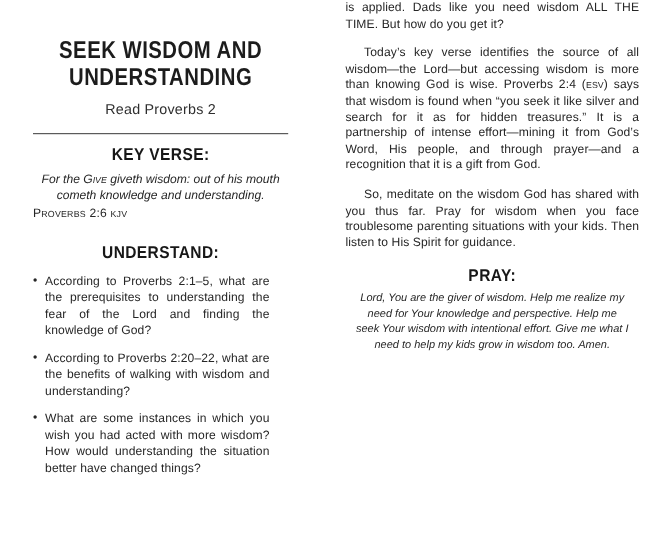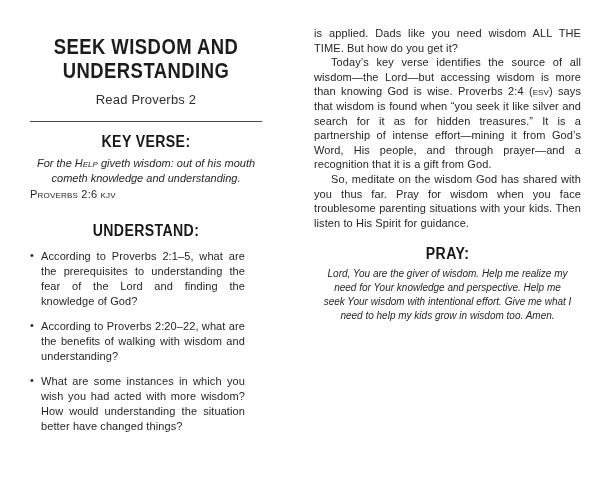--- a/index.html
+++ b/index.html
@@ -102,22 +102,22 @@
   .body-just {
     margin: 0;
     text-align: justify;
     font-size: 11px;
     line-height: 15px;
     letter-spacing: 0.1px;
     color: #262626;
   }
   .apply-text { margin-top: 9px; line-height: 15.5px; }
 
-  .rp-first { margin-top: 26px; line-height: 14.6px; }
-  .rp-para  { line-height: 14.6px; text-indent: 17px; }
+  .rp-first { line-height: 14.6px; }
+  .rp-para  { line-height: 14.6px; text-indent: 17px; margin-top: 12px; }
 
   .prayer {
     margin: 6px auto 0 auto;
     width: 250px;
     text-align: center;
     font-style: italic;
     font-size: 10px;
     line-height: 14px;
     color: #262626;
   }
@@ -141,21 +141,21 @@
     <h1 class="book-title">
       <span>SEEK WISDOM AND</span>
       <span>UNDERSTANDING</span>
     </h1>
 
     <div class="subtitle">Read Proverbs 2</div>
 
     <hr class="divider">
 
     <h2 class="section-heading h-keyverse">KEY VERSE:</h2>
-    <p class="verse"><span>For the </span><span class="smallcaps">Help</span><span> giveth wisdom: out of his mouth cometh knowledge and understanding.</span></p>
+    <p class="verse"><span>For the </span><span class="smallcaps">Give</span><span> giveth wisdom: out of his mouth cometh knowledge and understanding.</span></p>
     <div class="reference">Proverbs 2:6 kjv</div>
 
     <h2 class="section-heading h-understand">UNDERSTAND:</h2>
     <div class="bullets">
       <div class="bullet-item">
         <span class="bullet-dot">•</span>
         <span>According to Proverbs 2:1–5, what are the prerequisites to understanding the fear of the Lord and finding the knowledge of God?</span>
       </div>
       <div class="bullet-item">
         <span class="bullet-dot">•</span>

